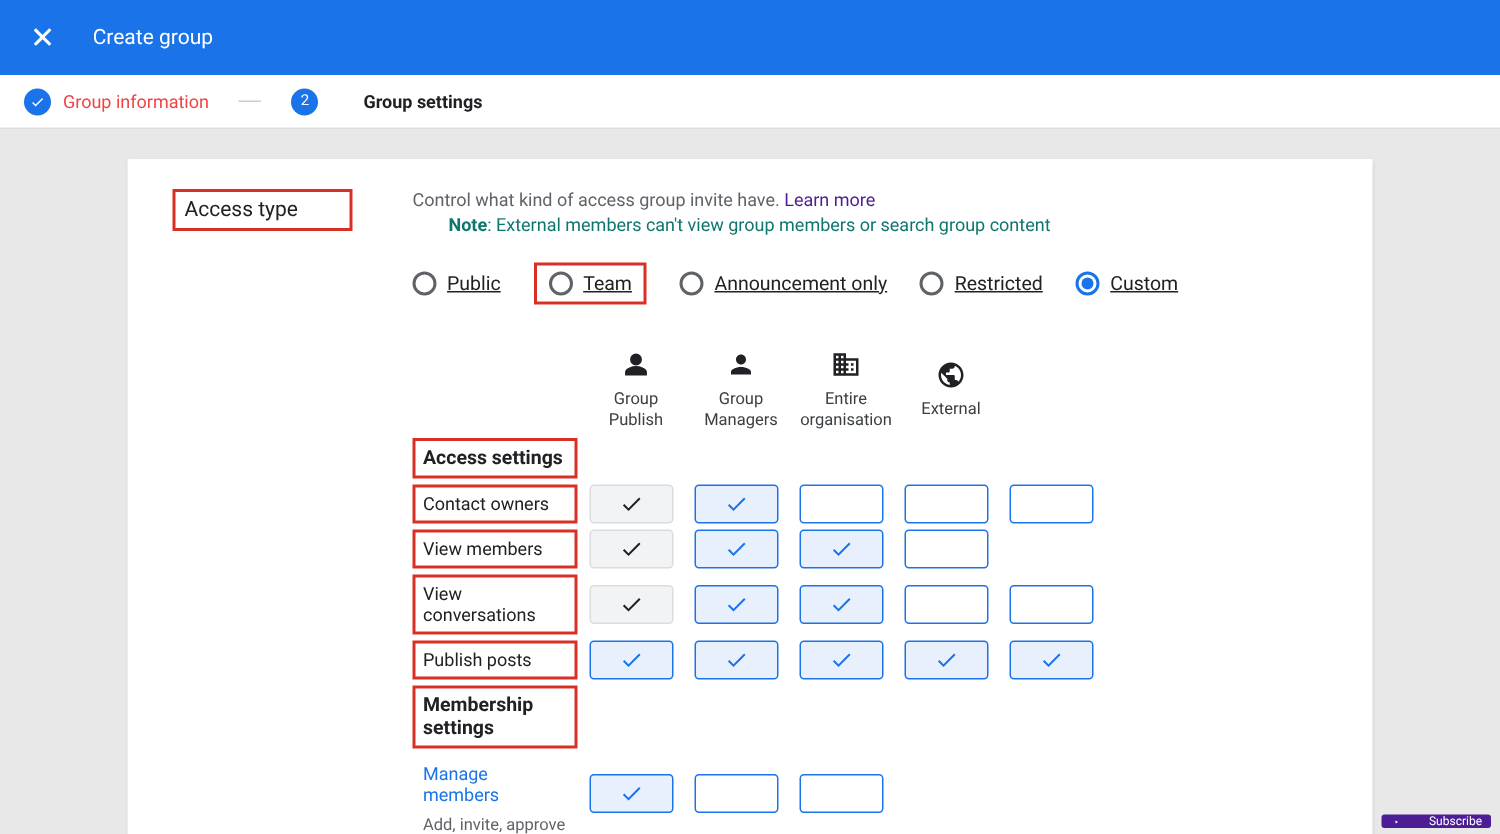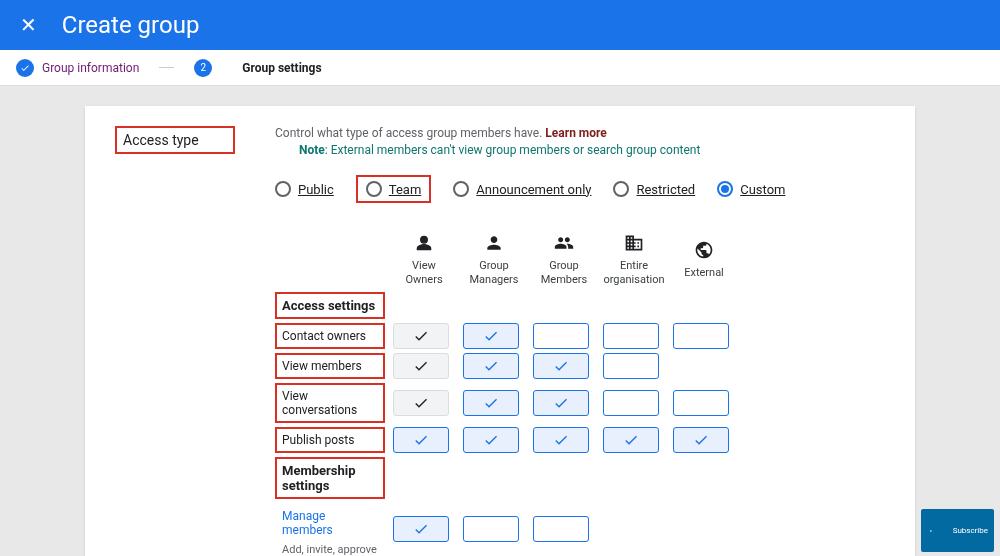--- a/index.html
+++ b/index.html
@@ -1,40 +1,40 @@
 <!DOCTYPE html>
 <html><head>
   <meta charset="utf-8">
   <style>
     * { margin: 0; padding: 0; box-sizing: border-box; font-family: 'Roboto', Arial, sans-serif; }
     body { background: #e8e8e8; width: 1000px; height: 556px; overflow: hidden; position: relative; }
     
     .header { background: #1a73e8; height: 50px; display: flex; align-items: center; padding: 0 20px; color: white; }
     .close-btn { font-size: 20px; cursor: pointer; margin-right: 25px; }
-    .header-title { font-size: 24px; font-weight: 400; }
+    .header-title { font-size: 14px; font-weight: 400; }
     
     .stepper { background: white; height: 36px; display: flex; align-items: center; padding: 0 16px; border-bottom: 1px solid #ddd; font-size: 12px; }
     .step { display: flex; align-items: center; margin-right: 20px; }
     .step-circle { width: 18px; height: 18px; border-radius: 50%; display: flex; align-items: center; justify-content: center; margin-right: 8px; font-size: 10px; color: white; }
     .step-circle.done { background: #1a73e8; }
     .step-circle.active { background: #1a73e8; }
-    .step-label { color: #701a75; }
+    .step-label { color: #ef4444; }
     .step-label.active { font-weight: 700; color: #202124; margin-left: 22px; }
     .step-sep { width: 15px; height: 1px; background: #ccc; margin-right: 20px; }
     
     .content-wrap { display: flex; justify-content: center; padding-top: 20px; }
     .card { background: white; width: 830px; padding: 20px 30px 40px 30px; box-shadow: 0 1px 3px rgba(0,0,0,0.1); display: flex; gap: 40px; }
     
     .left-col { width: 120px; flex-shrink: 0; }
     .section-title { font-size: 14px; color: #202124; padding: 4px 6px; }
     .red-box { border: 2px solid #d93025; }
     
     .right-col { flex: 1; }
     .desc { font-size: 12px; color: #5f6368; margin-bottom: 3px; }
-    .desc a { color: #7f1d1d; text-decoration: none; font-weight: bold; }
+    .desc a { color: #4c1d95; text-decoration: none; }
     .note { font-size: 12px; color: #0f766e; margin-bottom: 18px; padding-left: 24px; }
     .note b { font-weight: 700; }
     
     .radio-row { display: flex; gap: 22px; align-items: center; margin-bottom: 30px; }
     .radio-opt { display: flex; align-items: center; font-size: 13px; color: #202124; cursor: pointer; text-decoration: underline; }
     .radio-opt.boxed { border: 2px solid #d93025; padding: 4px 8px; }
     .radio { width: 16px; height: 16px; border: 2px solid #5f6368; border-radius: 50%; margin-right: 7px; display: inline-flex; align-items: center; justify-content: center; }
     .radio.selected { border-color: #1a73e8; }
     .radio.selected::after { content: ''; width: 8px; height: 8px; background: #1a73e8; border-radius: 50%; display: block; }
     
@@ -47,21 +47,21 @@
     .sub-label { font-size: 11px; color: #5f6368; padding-left: 7px; }
     .section-head { border: 2px solid #d93025; padding: 4px 5px; font-size: 13px; font-weight: 700; color: #202124; grid-column: 1; }
     
     .cell { width: 56px; height: 26px; border-radius: 3px; display: flex; align-items: center; justify-content: center; cursor: pointer; }
     .cell.gray { background: #f1f3f4; border: 1px solid #dadce0; }
     .cell.blue { background: #e8f0fe; border: 1px solid #1a73e8; }
     .cell.white { background: #fff; border: 1px solid #1a73e8; }
     .cell.empty { visibility: hidden; }
     .cell svg { width: 16px; height: 16px; }
 
-    .subscribe-badge { position: absolute; bottom: 4px; right: 6px; background: #0369a1; color: white; font-size: 8px; padding: 17px 6px; border-radius: 2px; display: flex; align-items: center; gap: 18px; }
+    .subscribe-badge { position: absolute; bottom: 4px; right: 6px; background: #4c1d95; color: white; font-size: 8px; padding: 0 6px; border-radius: 2px; display: flex; align-items: center; gap: 18px; }
   </style>
 </head>
 <body>
 
 <div class="header">
   <span class="close-btn">✕</span>
   <span class="header-title">Create group</span>
 </div>
 
 <div class="stepper">
@@ -80,21 +80,21 @@
   </div>
 </div>
 
 <div class="content-wrap">
   <div class="card">
     <div class="left-col">
       <div class="section-title red-box">Access type</div>
     </div>
     <div class="right-col">
       <div class="desc">
-        <span>Control what type of access group members have. </span><a href="#">Learn more</a>
+        <span>Control what kind of access group invite have. </span><a href="#">Learn more</a>
       </div>
       <div class="note">
         <b>Note</b><span>: External members can't view group members or search group content</span>
       </div>
 
       <div class="radio-row">
         <div class="radio-opt">
             <span class="radio"></span>
             <span>Public</span>
           </div>
@@ -113,27 +113,24 @@
         <div class="radio-opt">
             <span class="radio selected"></span>
             <span>Custom</span>
           </div>
       </div>
 
       <div class="matrix">
         <div></div>
         <div class="col-head"><svg width="20" height="20" viewBox="0 0 24 24">
               <path fill="#202124" d="M12 12c2.21 0 4-1.79 4-4s-1.79-4-4-4-4 1.79-4 4 1.79 4 4 4zm0 2c-2.67 0-8 1.34-8 4v2h16v-2c0-2.66-5.33-4-8-4z" stroke="#202124" stroke-width="1.5"></path>
-            </svg><span>View Owners</span></div>
+            </svg><span>Group Publish</span></div>
         <div class="col-head"><svg width="20" height="20" viewBox="0 0 24 24">
               <path fill="#202124" d="M12 12c2.21 0 4-1.79 4-4s-1.79-4-4-4-4 1.79-4 4 1.79 4 4 4zm0 2c-2.67 0-8 1.34-8 4v2h16v-2c0-2.66-5.33-4-8-4z"></path>
             </svg><span>Group Managers</span></div>
-        <div class="col-head"><svg width="20" height="20" viewBox="0 0 24 24">
-              <path fill="#202124" d="M16 11c1.66 0 2.99-1.34 2.99-3S17.66 5 16 5c-1.66 0-3 1.34-3 3s1.34 3 3 3zm-8 0c1.66 0 2.99-1.34 2.99-3S9.66 5 8 5C6.34 5 5 6.34 5 8s1.34 3 3 3zm0 2c-2.33 0-7 1.17-7 3.5V19h14v-2.5c0-2.33-4.67-3.5-7-3.5zm8 0c-.29 0-.62.02-.97.05 1.16.84 1.97 1.97 1.97 3.45V19h6v-2.5c0-2.33-4.67-3.5-7-3.5z"></path>
-            </svg><span>Group Members</span></div>
         <div class="col-head"><svg width="20" height="20" viewBox="0 0 24 24">
               <path fill="#202124" d="M12 7V3H2v18h20V7H12zM6 19H4v-2h2v2zm0-4H4v-2h2v2zm0-4H4V9h2v2zm0-4H4V5h2v2zm4 12H8v-2h2v2zm0-4H8v-2h2v2zm0-4H8V9h2v2zm0-4H8V5h2v2zm10 12h-8v-2h2v-2h-2v-2h2v-2h-2V9h8v10zm-2-8h-2v2h2v-2zm0 4h-2v2h2v-2z"></path>
             </svg><span>Entire organisation</span></div>
         <div class="col-head"><svg width="20" height="20" viewBox="0 0 24 24">
               <path fill="#202124" d="M12 2C6.48 2 2 6.48 2 12s4.48 10 10 10 10-4.48 10-10S17.52 2 12 2zm-1 17.93c-3.95-.49-7-3.85-7-7.93 0-.62.08-1.21.21-1.79L9 15v1c0 1.1.9 2 2 2v1.93zm6.9-2.54c-.26-.81-1-1.39-1.9-1.39h-1v-3c0-.55-.45-1-1-1H8v-2h2c.55 0 1-.45 1-1V7h2c1.1 0 2-.9 2-2v-.41c2.93 1.19 5 4.06 5 7.41 0 2.08-.8 3.97-2.1 5.39z"></path>
             </svg><span>External</span></div>
 
         <div class="section-head">Access settings</div>
         <div></div>
           <div></div>

